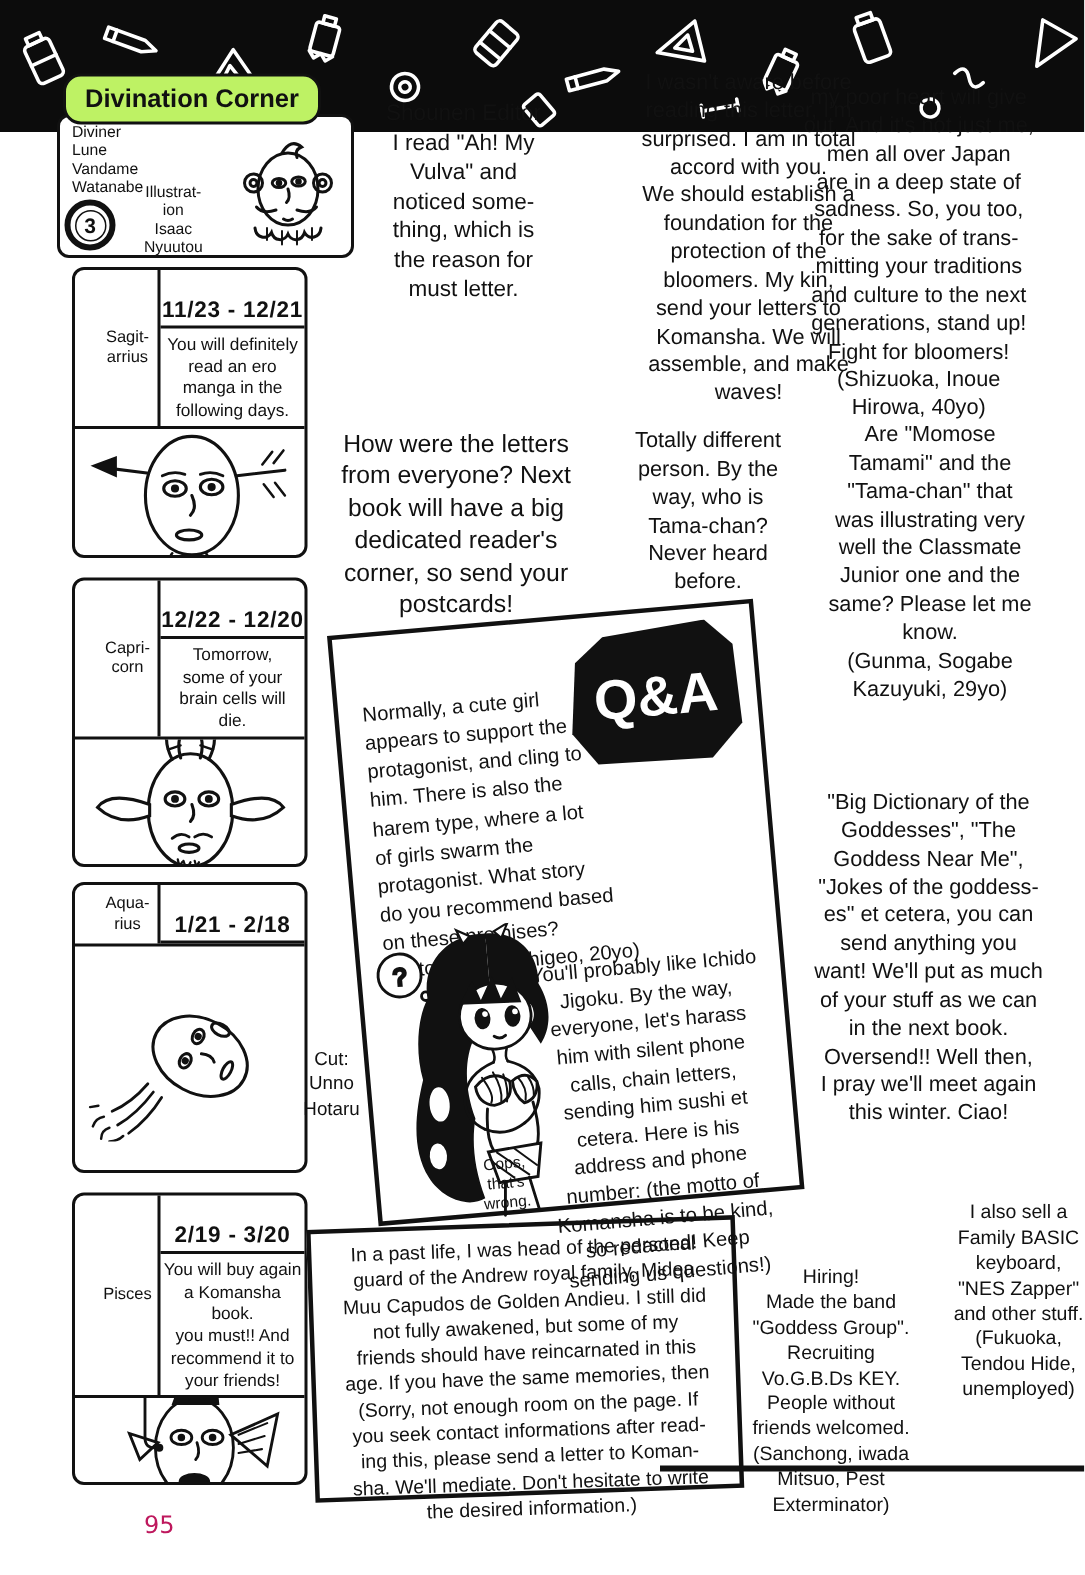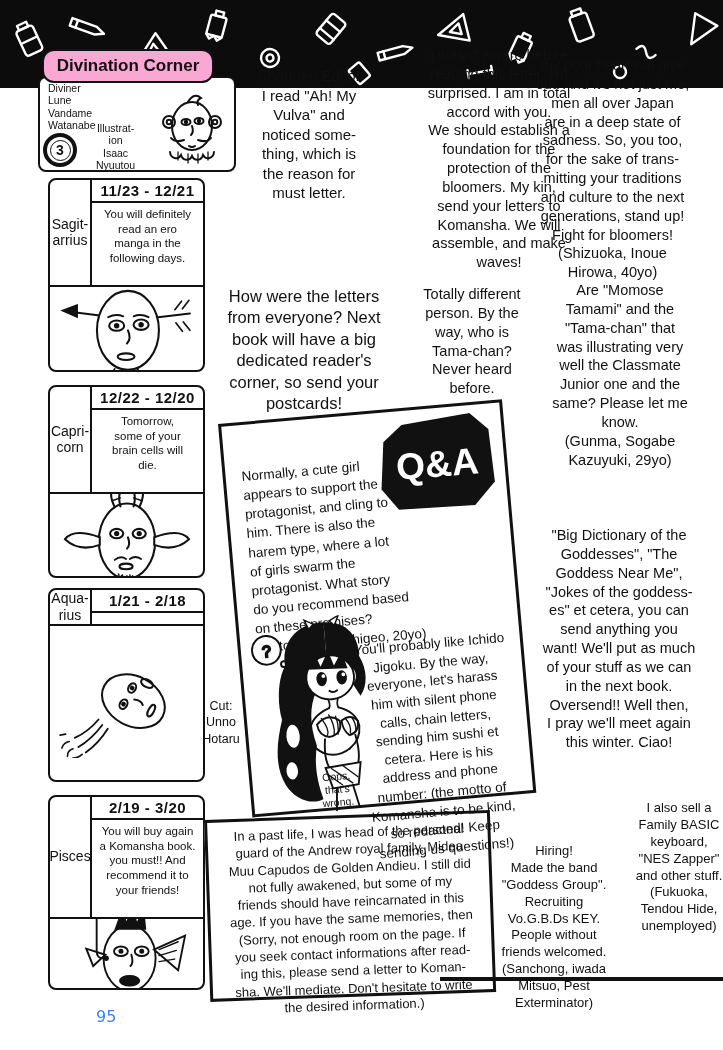--- a/index.html
+++ b/index.html
@@ -4,53 +4,53 @@
 <style>
   html,body{margin:0;padding:0;background:#fff;}
   .page{position:relative;width:723px;height:1050px;background:#fff;color:#111;
         font-family:"Liberation Sans",sans-serif;overflow:hidden;}
   .abs{position:absolute;}
   .txt{position:absolute;white-space:pre-line;text-align:center;line-height:1.3;color:#111;}
   
   .banner{left:0;top:0;width:723px;height:88px;}
   
   .div-title{left:42px;top:49px;width:172px;height:34px;border:2.5px solid #111;border-radius:12px;
-             background:#f9a8d4;display:flex;align-items:center;justify-content:center;
+             background:#bef264;display:flex;align-items:center;justify-content:center;
              font-size:17px;font-weight:bold;z-index:3;box-sizing:border-box;}
   .div-head{left:38px;top:76px;width:198px;height:96px;border:2.5px solid #111;border-radius:8px;
             background:#fff;z-index:2;box-sizing:border-box;}
   .credits1{left:8px;top:4px;font-size:10.5px;line-height:1.18;white-space:pre-line;}
   .credits2{left:56px;top:44px;font-size:10.5px;line-height:1.18;white-space:pre-line;text-align:center;}
   .badge{left:3px;bottom:3px;width:34px;height:34px;border:4.5px solid #111;border-radius:50%;
          background:#fff;display:flex;align-items:center;justify-content:center;box-sizing:border-box;}
   .badge-inner{width:21px;height:21px;border:1.8px solid #111;border-radius:50%;display:flex;
                align-items:center;justify-content:center;font-size:14px;font-weight:bold;box-sizing:border-box;}
   
   .card{left:48px;width:157px;border:2.5px solid #111;border-radius:8px;background:#fff;
         box-sizing:border-box;display:flex;flex-direction:column;}
   .card-top{display:flex;border-bottom:2.5px solid #111;}
-  .sign-name{width:40px;border-right:2px solid #111;font-size:14px;display:flex;align-items:center;
-             justify-content:center;white-space:pre-line;text-align:center;line-height:1.2;}
+  .sign-name{width:40px;border-right:2px solid #111;font-size:11px;display:flex;align-items:center;
+             justify-content:center;white-space:pre-line;text-align:center;line-height:1.2;margin-left:15px;}
   .sign-main{flex:1;}
   .sign-dates{font-size:15px;font-weight:bold;text-align:center;border-bottom:2px solid #111;
-              padding:2px 0;letter-spacing:.5px;}
-  .sign-fortune{font-size:11.5px;text-align:center;white-space:pre-line;padding:4px 2px 19px;line-height:1.28;}
+              padding:2px 0;letter-spacing:.5px;margin-top:16px;}
+  .sign-fortune{font-size:11.5px;text-align:center;white-space:pre-line;padding:4px 2px 2px;line-height:1.28;}
   .sign-face{flex:1;display:flex;align-items:center;justify-content:center;overflow:hidden;}
   
   .qa-box{left:218px;top:424px;width:285px;height:395px;border:3px solid #111;background:#fff;
           transform:rotate(-5deg);transform-origin:top left;box-sizing:border-box;z-index:1;}
   .qa-q{left:16px;top:42px;width:212px;font-size:13.5px;line-height:1.42;text-align:left;white-space:pre-line;}
   .qa-a{left:96px;top:226px;width:184px;font-size:13.5px;line-height:1.38;text-align:center;white-space:pre-line;}
   .qa-oops{left:54px;top:352px;width:60px;font-size:10.5px;line-height:1.25;text-align:center;white-space:pre-line;}
   
   .bottom-box{left:204px;top:820px;width:286px;height:182px;border:3px solid #111;background:#fff;
               transform:rotate(-2deg);transform-origin:top left;box-sizing:border-box;}
   .bottom-text{left:3px;top:6px;width:276px;font-size:13px;line-height:1.33;text-align:center;white-space:pre-line;}
   .rule{left:440px;top:977px;width:283px;height:4px;background:#111;}
-  .pagenum{left:96px;top:1007px;font-size:16px;font-family:"DejaVu Sans",sans-serif;color:#3b82f6;}
+  .pagenum{left:96px;top:1007px;font-size:16px;font-family:"DejaVu Sans",sans-serif;color:#be185d;}
 </style>
 </head>
 <body>
 
 <div class="page">
 
   <svg class="abs banner" viewBox="0 0 723 88">
     <rect width="723" height="88" fill="#0c0c0c"></rect>
     <g stroke="#fff" stroke-width="2.4" fill="none" stroke-linejoin="round" stroke-linecap="round">
       <g transform="translate(30,42) rotate(-25)">

